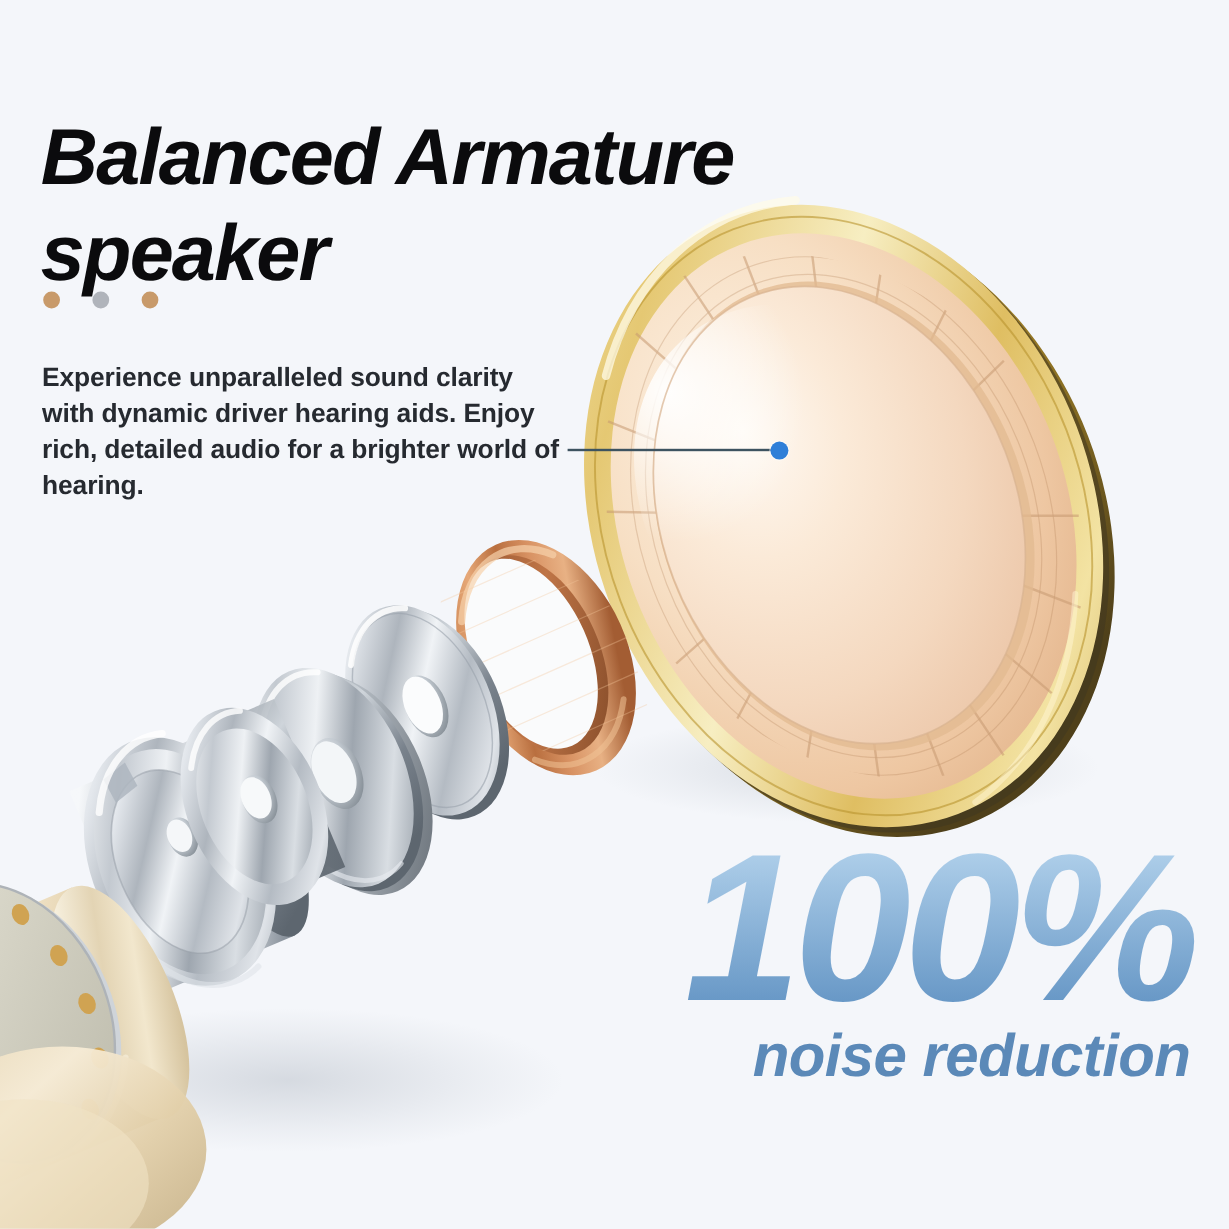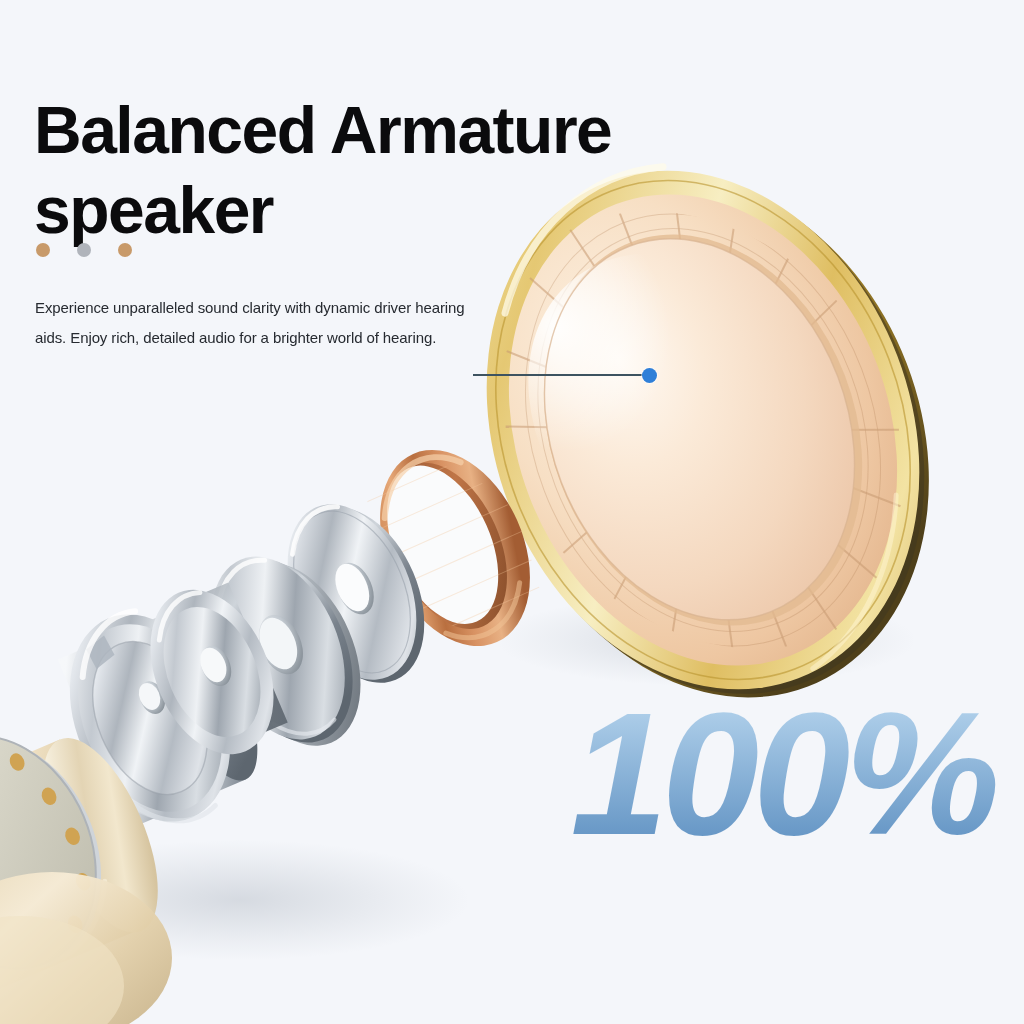--- a/index.html
+++ b/index.html
@@ -51,24 +51,25 @@
     border-radius: 50%;
     display: block;
   }
 
   
   #body-copy {
     position: absolute;
     left: 35px;
     top: 278px;
     width: 432px;
-    font-size: 15px;
+    font-size: 22px;
     line-height: 30px;
     color: #262a30;
     letter-spacing: -0.1px;
+    font-weight: bold;
   }
 
   
   #callout {
     position: absolute;
     left: 470px;
     top: 364px;
     width: 200px;
     height: 24px;
   }
@@ -402,33 +403,34 @@
 
         <path d="M-60 760 A92 120 0 0 1 30 708" fill="none" stroke="#ffffff" stroke-width="6" opacity="0.7" stroke-linecap="round"></path>
         <path d="M10 944 A92 120 0 0 0 78 890" fill="none" stroke="#fbf5e6" stroke-width="5" opacity="0.5" stroke-linecap="round"></path>
       </g>
 
       <ellipse cx="52" cy="958" rx="120" ry="86" fill="url(#housingBody)" opacity="0.95"></ellipse>
       <ellipse cx="20" cy="986" rx="104" ry="70" fill="#f0e2c4" opacity="0.6"></ellipse>
     </g>
   </svg>
 
-  <h1 id="headline" style="color: rgb(11, 11, 13);">Balanced Armature
+  <h1 id="headline" style="color: rgb(11, 11, 13); font-style: italic;">Balanced Armature
 speaker</h1>
 
   <div id="dots">
     <span class="dot" style="background:#c89a6a"></span>
     <span class="dot" style="background:#b0b4bb"></span>
     <span class="dot" style="background:#c89a6a"></span>
   </div>
 
   <p id="body-copy" style="color: rgb(38, 42, 48);">Experience unparalleled sound clarity with dynamic driver hearing aids. Enjoy rich, detailed audio for a brighter world of hearing.</p>
 
   <div id="callout">
     <span id="callout-line" style="background: rgb(61, 83, 96);"></span>
     <span id="callout-dot" style="background: rgb(47, 127, 216);"></span>
   </div>
 
   <div id="stat-block">
     <span id="stat-number" style="background-image: linear-gradient(rgb(185, 215, 239) 0%, rgb(91, 142, 192) 100%);">100%</span>
+    <span id="stat-caption" style="color: rgb(91, 137, 184);">noise reduction</span>
   </div>
 
 </div>
 
 </body></html>

